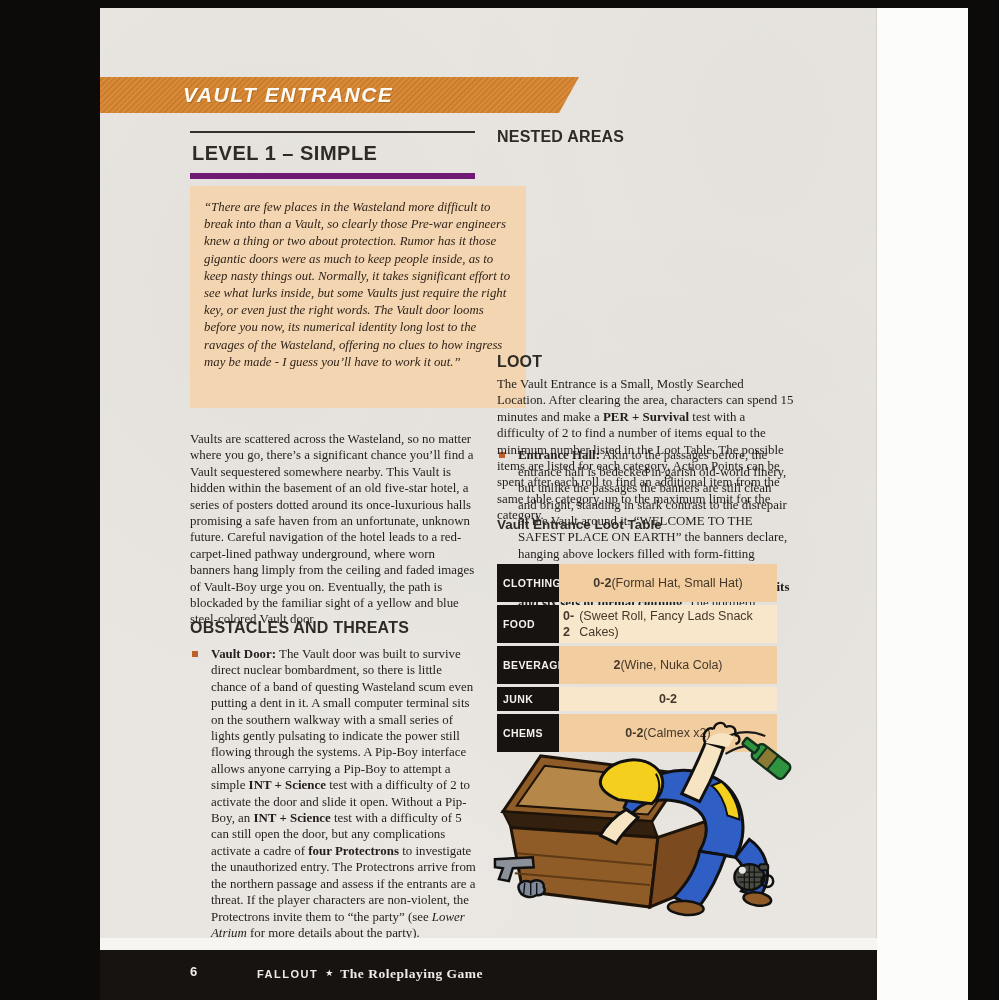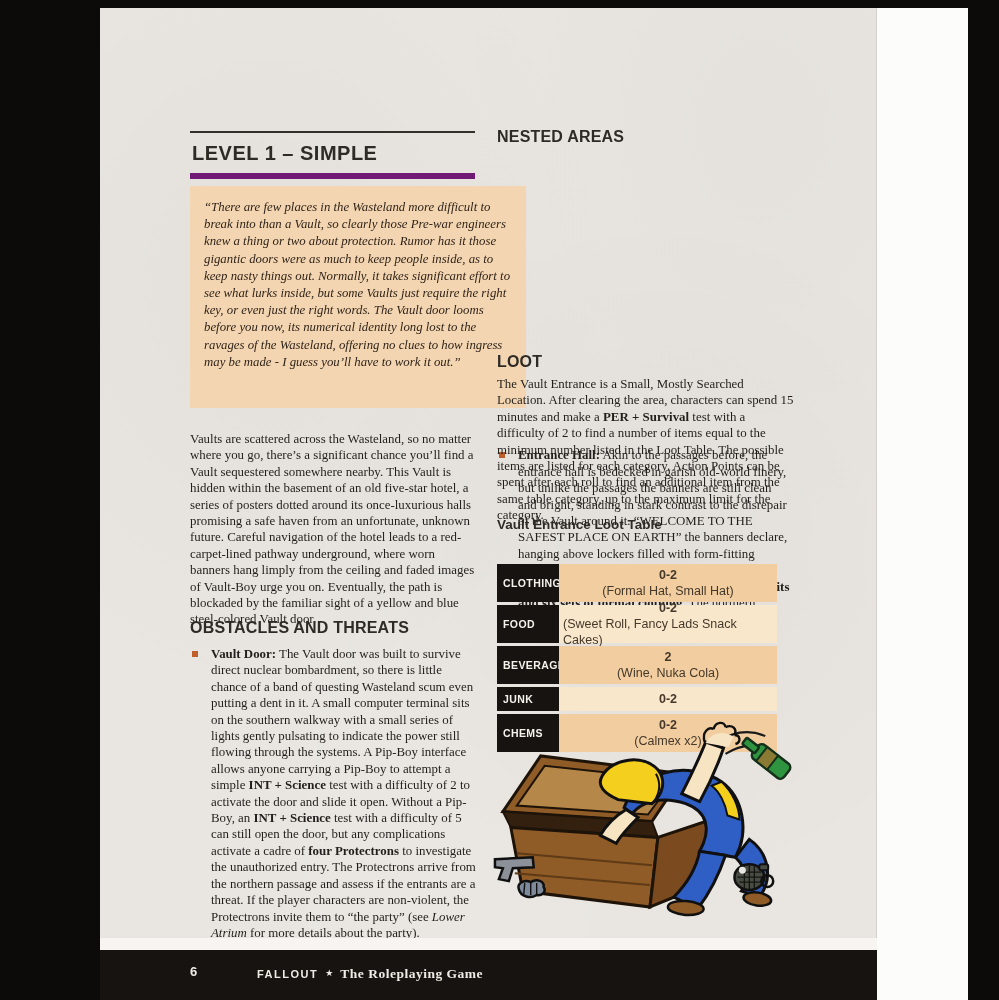--- a/index.html
+++ b/index.html
@@ -74,21 +74,21 @@
   
   .table-title { position:absolute; left:497px; top:517px; font-size:13.5px; font-weight:bold; color:#2e2a25; }
   .loot-table  { position:absolute; left:497px; top:536px; width:280px;margin-top:28px; }
   .lt-row { display:flex; margin-bottom:3px; }
   .lt-cat {
     width:62px; flex:0 0 62px; background:#161310; color:#f5f2ec;
     font-size:10.5px; font-weight:bold; letter-spacing:0.4px;
     display:flex; align-items:center; padding-left:6px;
   }
   .lt-val {
-    flex:1; display:flex; flex-direction:column; justify-content:center; align-items:center;
+    flex:1; display:flex; flex-direction:row; justify-content:center; align-items:center;
     font-size:12.5px; color:#45382a; line-height:16px; padding:3px 4px;
   }
   .lt-val .amt { font-weight:bold; }
   .row-dark  .lt-val { background:#f1cda0; }
   .row-light .lt-val { background:#f9e7cc; }
   .lt-row.two  { height:38px; }
   .lt-row.one  { height:24px;border-radius:11px; }
 
   
   .illustration { position:absolute; left:487px; top:716px; width:318px; height:214px; }
@@ -108,20 +108,23 @@
 <body>
 
 <div id="canvas">
 
   <div class="paper"></div>
   <div class="strip-top"></div>
   <div class="strip-left"></div>
   <div class="page-gutter"></div>
   <div class="strip-right"></div>
 
+  <div class="banner">
+    <div class="banner-title">VAULT ENTRANCE</div>
+  </div>
 
   <div class="level-heading">LEVEL 1 – SIMPLE</div>
 
   <div class="quote-box">
     <div class="quote-text">“There are few places in the Wasteland more difficult to break into than a Vault, so clearly those Pre-war engineers knew a thing or two about protection. Rumor has it those gigantic doors were as much to keep people inside, as to keep nasty things out. Normally, it takes significant effort to see what lurks inside, but some Vaults just require the right key, or even just the right words. The Vault door looms before you now, its numerical identity long lost to the ravages of the Wasteland, offering no clues to how ingress may be made - I guess you’ll have to work it out.”</div>
   </div>
 
   <p class="body-text" style="left:190px; top:431px; width:285px;">Vaults are scattered across the Wasteland, so no matter where you go, there’s a significant chance you’ll find a Vault sequestered somewhere nearby. This Vault is hidden within the basement of an old five-star hotel, a series of posters dotted around its once-luxurious halls promising a safe haven from an unfortunate, unknown future. Careful navigation of the hotel leads to a red-carpet-lined pathway underground, where worn banners hang limply from the ceiling and faded images of Vault-Boy urge you on. Eventually, the path is blockaded by the familiar sight of a yellow and blue steel-colored Vault door.</p>
 
   <h3 class="section-heading" style="left:190px; top:619px;">OBSTACLES AND THREATS</h3>

